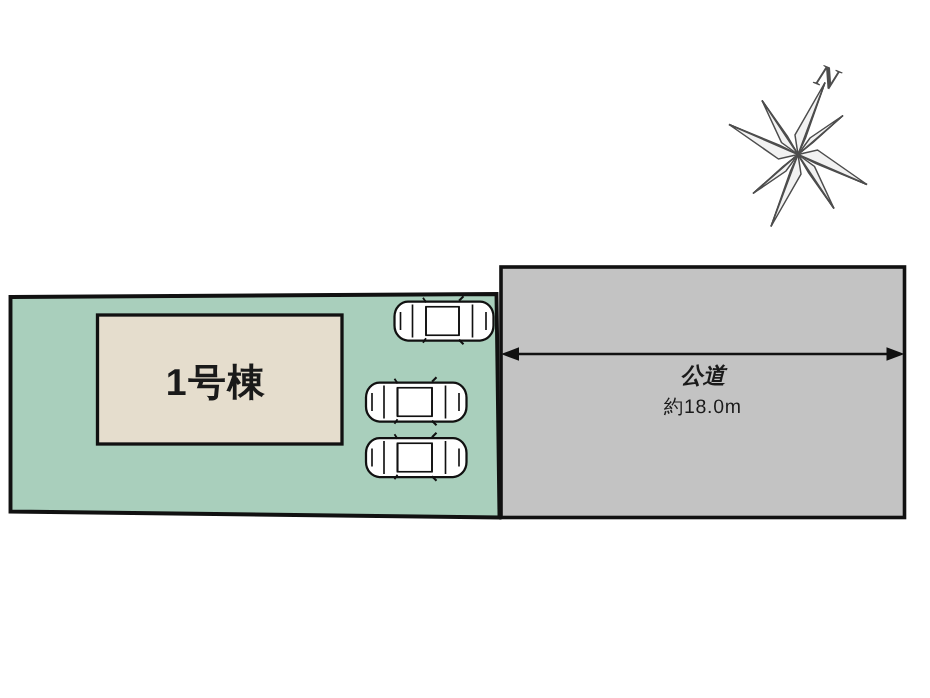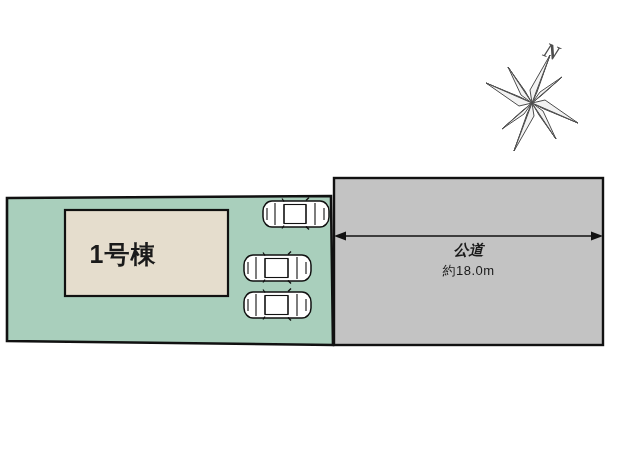--- a/index.html
+++ b/index.html
@@ -99,19 +99,19 @@
         <polygon points="0,0 -24,-36 -7,-12" fill="#5a5a5a"></polygon>
         <polygon points="0,0 -24,-36 -11,-8" fill="#f2f2f2"></polygon>
         <polygon points="0,0 24,36 7,12" fill="#5a5a5a"></polygon>
         <polygon points="0,0 24,36 11,8" fill="#f2f2f2"></polygon>
       </g>
 
       <text x="17" y="-45" transform="rotate(22 17 -45)" font-family="'Liberation Serif','DejaVu Serif',serif" font-size="21" font-style="italic" font-weight="bold" fill="#4d4d4d" text-anchor="middle">N</text>
     </g>
   </svg>
 
-  <div class="lbl" id="building-label" style="left:53px;top:238px;width:140px;text-align:center;">1号棟</div>
+  <div class="lbl" id="building-label" style="left:74px;top:238px;width:140px;text-align:center;">1号棟</div>
 
   <div class="lbl" id="road-label-1" style="left:334px;top:241px;width:269px;">公道</div>
 
   <div class="lbl" id="road-label-2" style="left:334px;top:262px;width:269px;">約18.0m</div>
 
 </div>
 
 </body></html>

